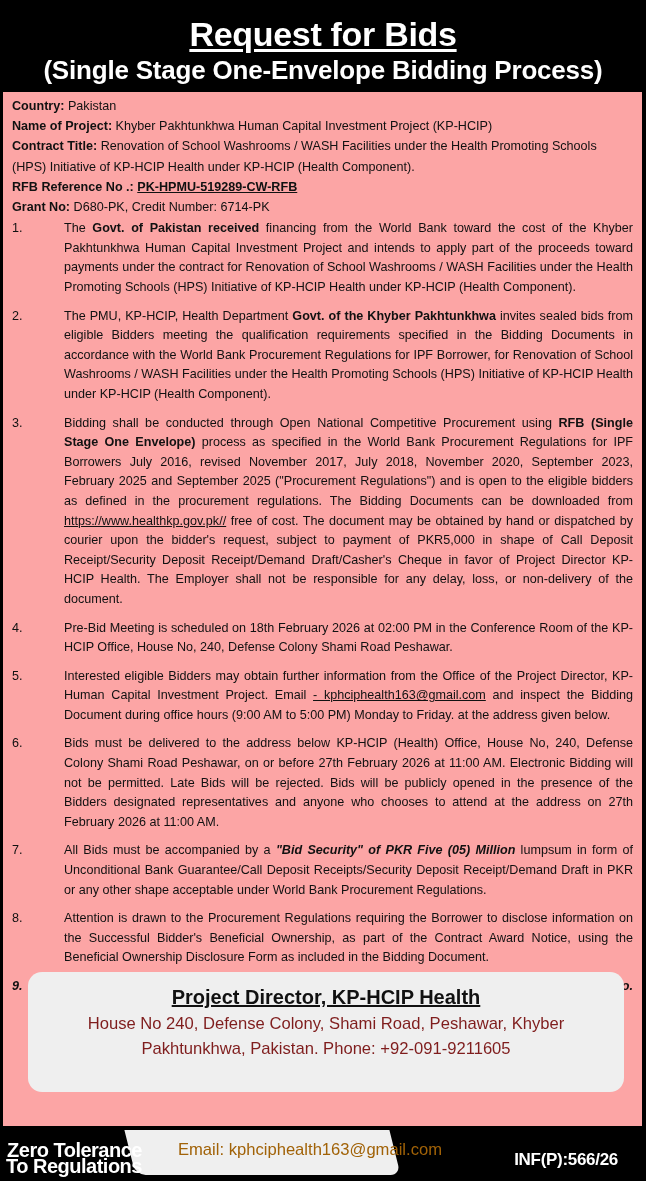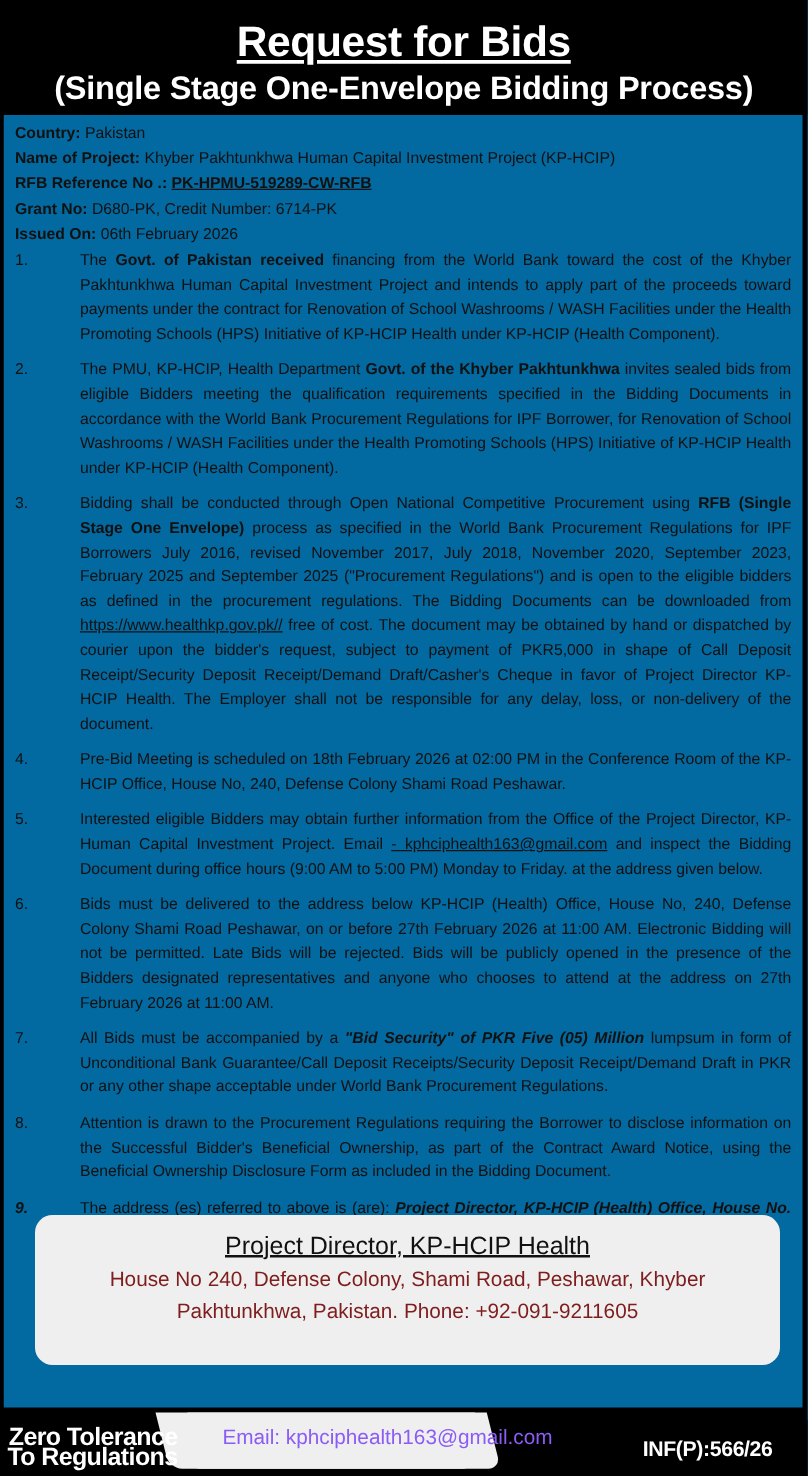--- a/index.html
+++ b/index.html
@@ -16,40 +16,40 @@
       font-family: "Liberation Sans", sans-serif; font-weight: bold;
       font-size: 34px; letter-spacing: -0.3px; line-height: 40px;
     }
     .title span { text-decoration: underline; text-decoration-thickness: 3px; text-underline-offset: 3px; }
     .subtitle {
       position: absolute; left: 0; right: 0; top: 56px;
       font-weight: bold; font-size: 26px; line-height: 28px; letter-spacing: -0.2px;
     }
     .sheet {
       position: absolute; left: 3px; top: 92px; width: 639px; height: 1034px;
-      background: #0369a1;
+      background: #fca5a5;
     }
     .meta { padding: 4px 9px 0 9px; font-size: 12.6px; line-height: 20.2px; }
     .meta b { font-weight: bold; }
     .meta .ref { font-weight: bold; text-decoration: underline; text-align: center; }
     .items { padding: 0 9px; }
     .item { display: flex; font-size: 12.6px; line-height: 19.6px; margin-top: 9px; }
     .item:first-child { margin-top: 2px; }
     .num { width: 39px; flex: 0 0 39px; }
     .num.ital { font-style: italic; font-weight: bold; }
     .body { flex: 1; text-align: justify; margin-left: 13px; }
     .body b { font-weight: bold; }
     .body .bi { font-weight: bold; font-style: italic; }
     .body u { text-decoration: underline; }
     .contact {
       position: absolute; left: 28px; top: 972px; width: 596px; height: 120px;
       background: #efefef; border-radius: 14px; text-align: center;
     }
     .contact .pd {
-      margin-top: 12px; font-size: 20px; font-weight: normal; line-height: 26px;
+      margin-top: 12px; font-size: 20px; font-weight: bold; line-height: 26px;
     }
     .contact .pd span { text-decoration: underline; }
     .contact .addr { font-size: 16.6px; line-height: 23px; margin-top: 2px; color: #7f1d1d; }
     .footer-bar {
       position: absolute; left: 0; top: 1136px; width: 646px; height: 45px; background: #000;
     }
     .zt {
       position: absolute; left: 6px; top: 1142px; color: #fff; font-weight: bold;
       font-size: 20px; line-height: 16px; text-align: right; letter-spacing: -0.5px;
     }
@@ -57,42 +57,42 @@
       position: absolute; left: 130px; top: 1130px; width: 265px; height: 45px;
       background: #efefef; transform: skewX(14deg); border-radius: 0 0 10px 10px;
       margin-left: 0;
     }
     .tab2 {
       position: absolute; left: 150px; top: 1130px; width: 230px; height: 45px;
       background: #efefef; border-radius: 0 0 10px 10px;
     }
     .email-line {
       position: absolute; left: 140px; width: 340px; top: 1139px; text-align: center;
-      font-size: 16.6px; line-height: 22px; color: #8b5cf6;
+      font-size: 16.6px; line-height: 22px; color: #a16207;
     }
     .inf {
       position: absolute; right: 28px; top: 1150px; color: #fff; font-weight: bold;
       font-size: 17px; line-height: 20px; letter-spacing: -0.3px;
     }
   </style>
 </head>
 <body>
 
 <div class="header">
   <div class="title"><span>Request for Bids</span></div>
   <div class="subtitle">(Single Stage One-Envelope Bidding Process)</div>
 </div>
 
 <div class="sheet">
   <div class="meta">
     <div><b>Country:</b><span> Pakistan</span></div>
     <div><b>Name of Project:</b><span> Khyber Pakhtunkhwa Human Capital Investment Project (KP-HCIP)</span></div>
+    <div><b>Contract Title:</b><span> Renovation of School Washrooms / WASH Facilities under the Health Promoting Schools (HPS) Initiative of KP-HCIP Health under KP-HCIP (Health Component).</span></div>
     <div><b>RFB Reference No .: </b><span class="ref">PK-HPMU-519289-CW-RFB</span></div>
     <div><b>Grant No:</b><span> D680-PK, Credit Number: 6714-PK</span></div>
-    <div><b>Issued On:</b><span> 06th February 2026</span></div>
   </div>
 
   <div class="items">
     <div class="item">
       <div class="num">1.</div>
       <div class="body"><span>The </span><b>Govt. of Pakistan received</b><span> financing from the World Bank toward the cost of the Khyber Pakhtunkhwa Human Capital Investment Project and intends to apply part of the proceeds toward payments under the contract for Renovation of School Washrooms / WASH Facilities under the Health Promoting Schools (HPS) Initiative of KP-HCIP Health under KP-HCIP (Health Component).</span></div>
     </div>
     <div class="item">
       <div class="num">2.</div>
       <div class="body"><span>The PMU, KP-HCIP, Health Department </span><b>Govt. of the Khyber Pakhtunkhwa</b><span> invites sealed bids from eligible Bidders meeting the qualification requirements specified in the Bidding Documents in accordance with the World Bank Procurement Regulations for IPF Borrower, for Renovation of School Washrooms / WASH Facilities under the Health Promoting Schools (HPS) Initiative of KP-HCIP Health under KP-HCIP (Health Component).</span></div>

